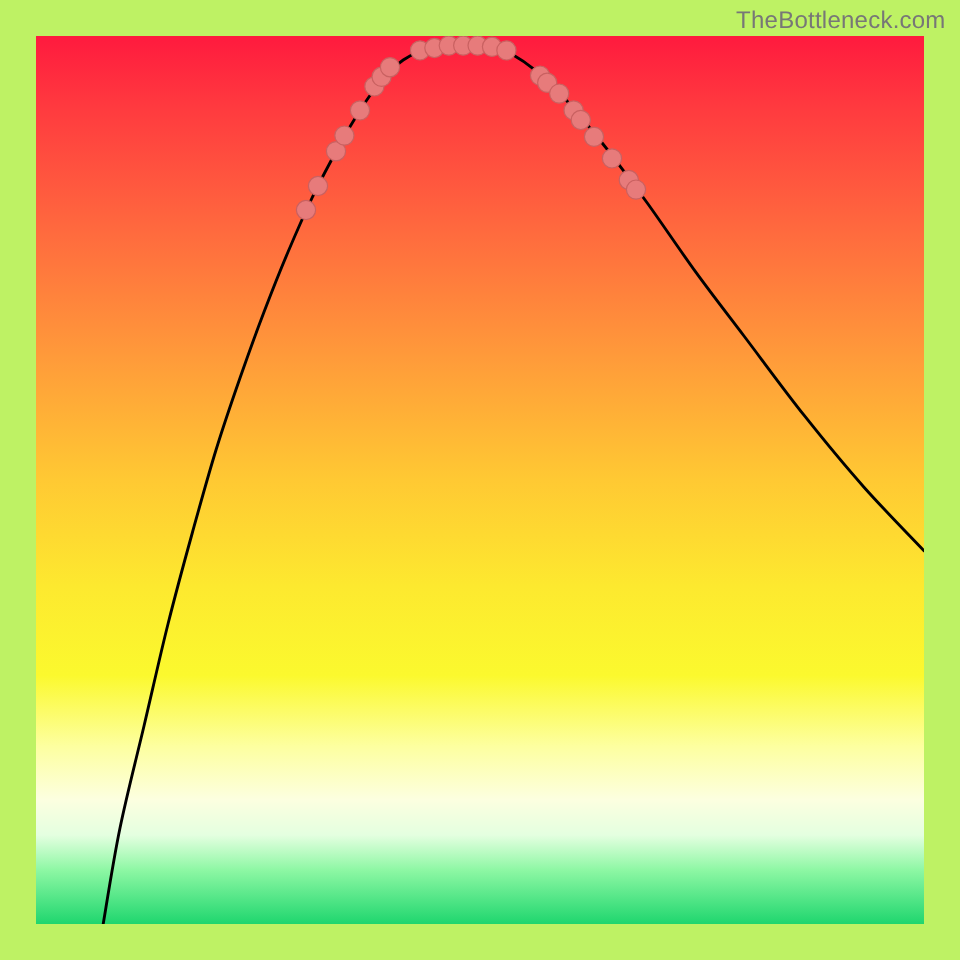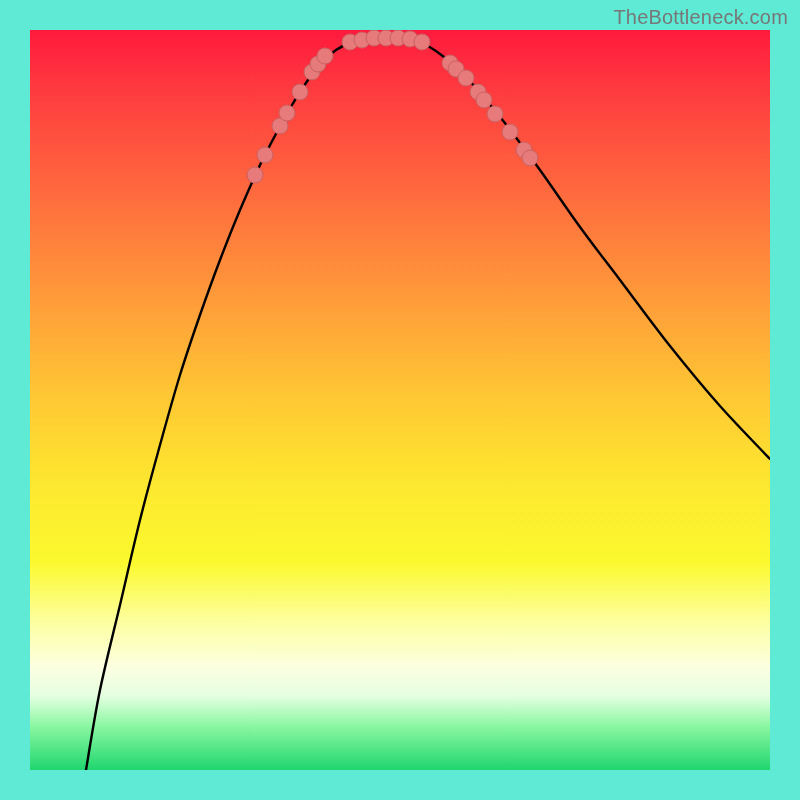--- a/index.html
+++ b/index.html
@@ -10,21 +10,21 @@
     background: #000;
     overflow: hidden;
     font-family: Arial, Helvetica, sans-serif;
   }
   .frame {
     position: absolute;
     left: 0;
     top: 0;
     width: 800px;
     height: 800px;
-    background: #5eead4;
+    background: #bef264;
   }
   .plot {
     position: absolute;
     left: 30px;
     top: 30px;
     width: 740px;
     height: 740px;
     background: linear-gradient(to bottom,
       #ff1a3e 0%,
       #ff3a3f 8%,

